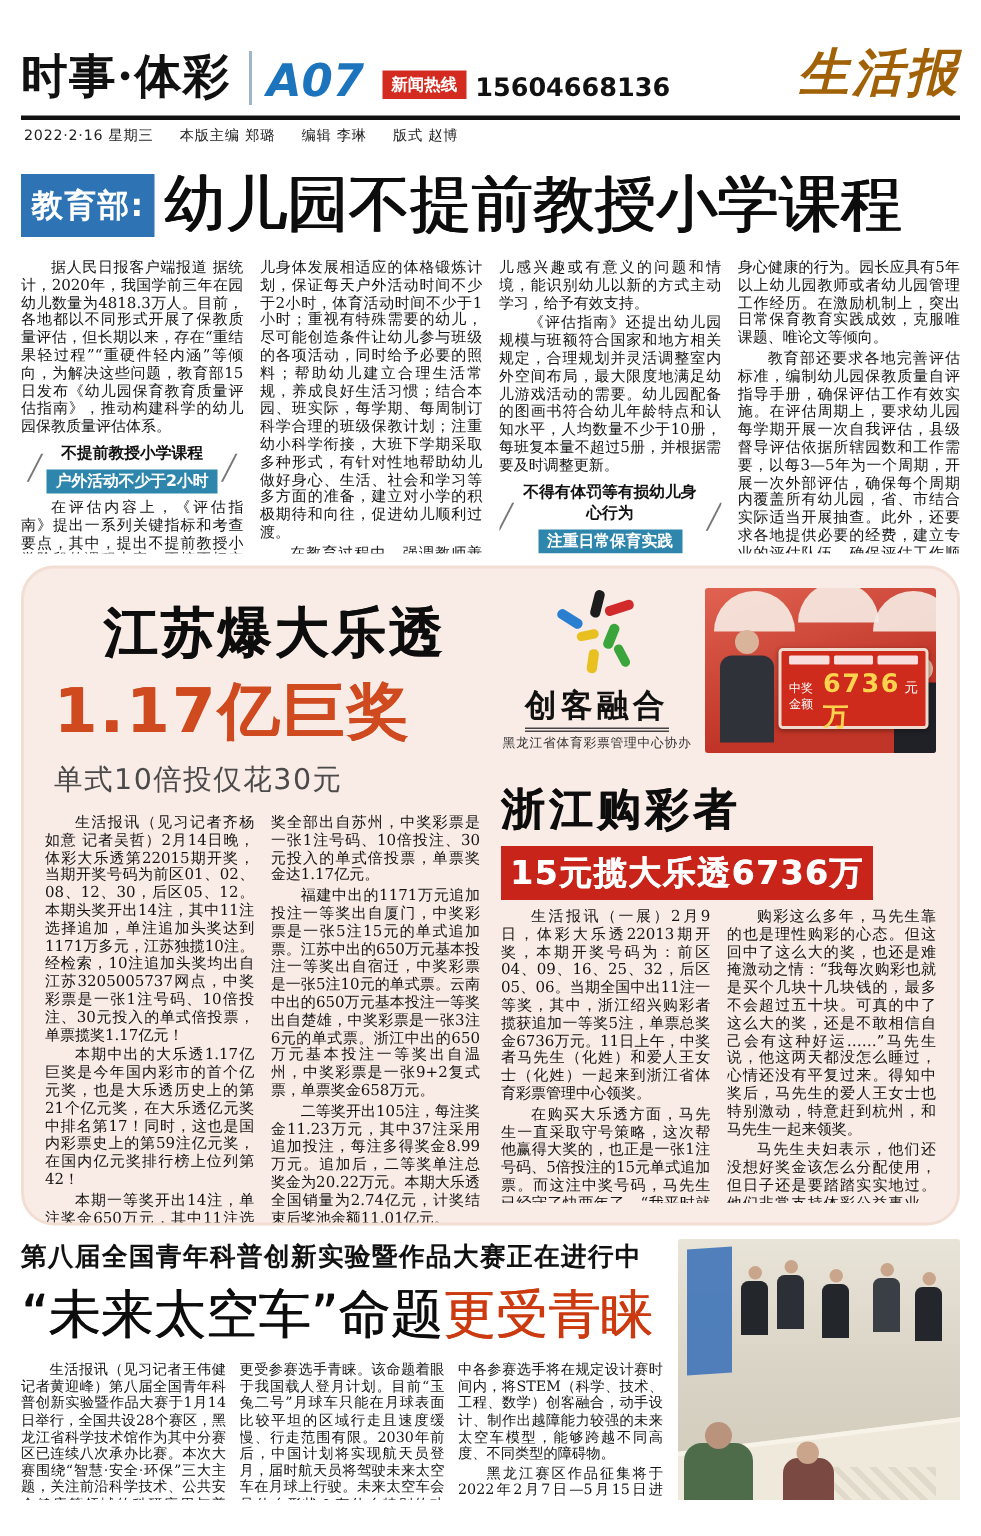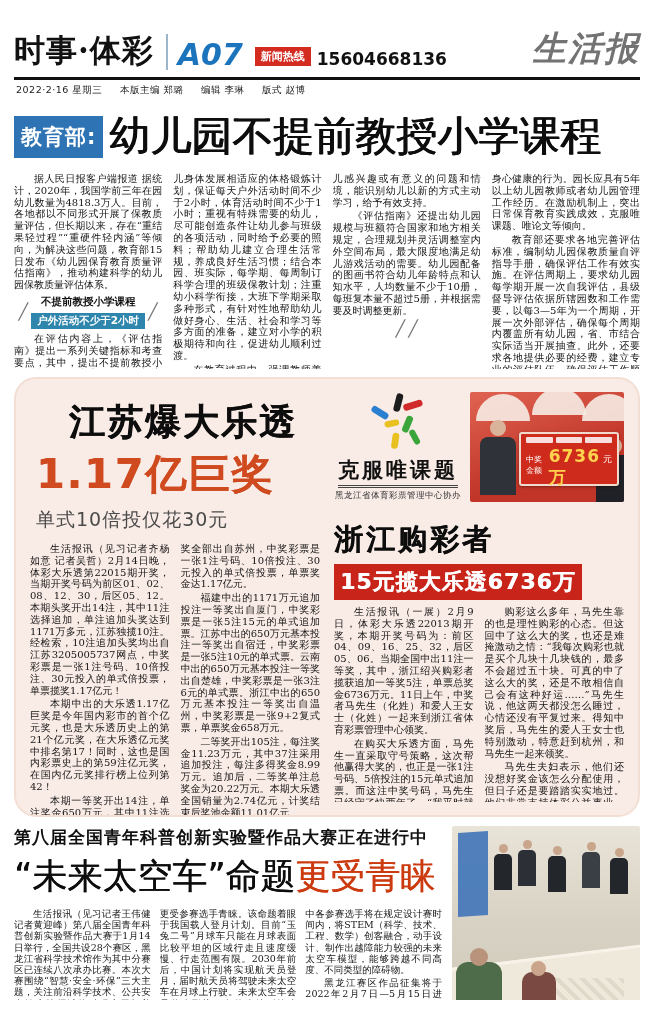--- a/index.html
+++ b/index.html
@@ -13,21 +13,21 @@
   
   .mast-row { display:flex; align-items:flex-end; }
   .section-title { font-size:31px; font-weight:900; letter-spacing:1px; color:#111;
     font-family:"DejaVu Serif", serif; }
   .mast-sep { width:2px; height:36px; background:#9db6c9; margin:0 10px 2px 12px; }
   .page-no { font-size:30px; font-weight:900; color:#1b74bc; font-style:italic; margin-right:12px;text-align:center; }
   .hotline-badge { background:#d42b20; color:#fff; font-size:11px; font-weight:700;
     padding:2px 6px; margin:0 6px 6px 0; }
   .hotline-num { font-size:17px; font-weight:900; color:#111; margin-bottom:3px; }
   .brand { margin-left:auto; font-family:"DejaVu Serif", serif; font-style:italic;
-    font-weight:900; font-size:34px; color:#737373; letter-spacing:2px;text-align:center; }
+    font-weight:900; font-size:34px; color:#a16207; letter-spacing:2px;text-align:center; }
   .head-rule { height:3px; background:#111; margin-top:5px; }
   .date-line { font-size:9.5px; color:#222; padding:4px 2px 0 2px; letter-spacing:.5px; }
   .date-line span { margin-right:14px; }
   
   .top-headline-row { display:flex; align-items:center; margin-top:12px; }
   .kicker-box { background:#2e74b5; color:#fff; font-weight:900; font-size:21px;
     padding:7px 7px; letter-spacing:1px; flex:0 0 auto; }
   .top-headline { font-size:41px; font-weight:400; color:#0d0d0d; letter-spacing:0px;
     margin-left:6px; white-space:nowrap;
     text-shadow:.6px 0 currentColor, -.6px 0 currentColor; }
@@ -168,20 +168,24 @@
       </div>
       <div class="col">
         <p class="cont">儿身体发展相适应的体格锻炼计划，保证每天户外活动时间不少于2小时，体育活动时间不少于1小时；重视有特殊需要的幼儿，尽可能创造条件让幼儿参与班级的各项活动，同时给予必要的照料；帮助幼儿建立合理生活常规，养成良好生活习惯；结合本园、班实际，每学期、每周制订科学合理的班级保教计划；注重幼小科学衔接，大班下学期采取多种形式，有针对性地帮助幼儿做好身心、生活、社会和学习等多方面的准备，建立对小学的积极期待和向往，促进幼儿顺利过渡。</p>
         <p>在教育过程中，强调教师善于发现各种偶发的教育契机，能抓住活动中幼</p>
       </div>
       <div class="col">
         <p class="cont">儿感兴趣或有意义的问题和情境，能识别幼儿以新的方式主动学习，给予有效支持。</p>
         <p>《评估指南》还提出幼儿园规模与班额符合国家和地方相关规定，合理规划并灵活调整室内外空间布局，最大限度地满足幼儿游戏活动的需要。幼儿园配备的图画书符合幼儿年龄特点和认知水平，人均数量不少于10册，每班复本量不超过5册，并根据需要及时调整更新。</p>
         <div class="subhead">
           <span class="slash">╱</span>
+          <div class="sh-text">
+            <div class="sh1">不得有体罚等有损幼儿身心行为</div>
+            <div class="sh2">注重日常保育实践</div>
+          </div>
           <span class="slash">╱</span>
         </div>
 
       </div>
       <div class="col">
         <p class="cont">身心健康的行为。园长应具有5年以上幼儿园教师或者幼儿园管理工作经历。在激励机制上，突出日常保育教育实践成效，克服唯课题、唯论文等倾向。</p>
         <p>教育部还要求各地完善评估标准，编制幼儿园保教质量自评指导手册，确保评估工作有效实施。在评估周期上，要求幼儿园每学期开展一次自我评估，县级督导评估依据所辖园数和工作需要，以每3—5年为一个周期，开展一次外部评估，确保每个周期内覆盖所有幼儿园，省、市结合实际适当开展抽查。此外，还要求各地提供必要的经费，建立专业的评估队伍，确保评估工作顺利实施。</p>
       </div>
     </div>
   </section>
@@ -214,21 +218,21 @@
           <svg width="62" height="58" viewBox="0 0 100 94">
             <rect x="45" y="2" width="11" height="30" rx="5" fill="#1d1d1d" transform="rotate(14 50 17)"></rect>
             <rect x="58" y="16" width="32" height="11" rx="5" fill="#d02a2a" transform="rotate(-18 74 21)"></rect>
             <rect x="6" y="28" width="30" height="11" rx="5" fill="#2a7fd0" transform="rotate(32 21 33)"></rect>
             <rect x="28" y="46" width="24" height="10" rx="5" fill="#e8c020" transform="rotate(-12 40 51)"></rect>
             <rect x="60" y="38" width="11" height="28" rx="5" fill="#3aa53a" transform="rotate(22 65 52)"></rect>
             <rect x="40" y="66" width="11" height="26" rx="5" fill="#e8c020" transform="rotate(8 45 79)"></rect>
             <rect x="72" y="60" width="10" height="26" rx="5" fill="#3aa53a" transform="rotate(-28 77 73)"></rect>
           </svg>
           <div>
-            <span class="tc-title">克服唯课题</span>
+            <span class="tc-title">创客融合</span>
           </div>
           <div class="tc-sub">黑龙江省体育彩票管理中心协办</div>
         </div>
         <div class="photo1">
           <div class="fan f1"></div>
           <div class="fan f2"></div>
           <div class="fan f3"></div>
           <div class="figure p1-man1">
             <div class="fig-head"></div>
             <div class="fig-body"></div>

